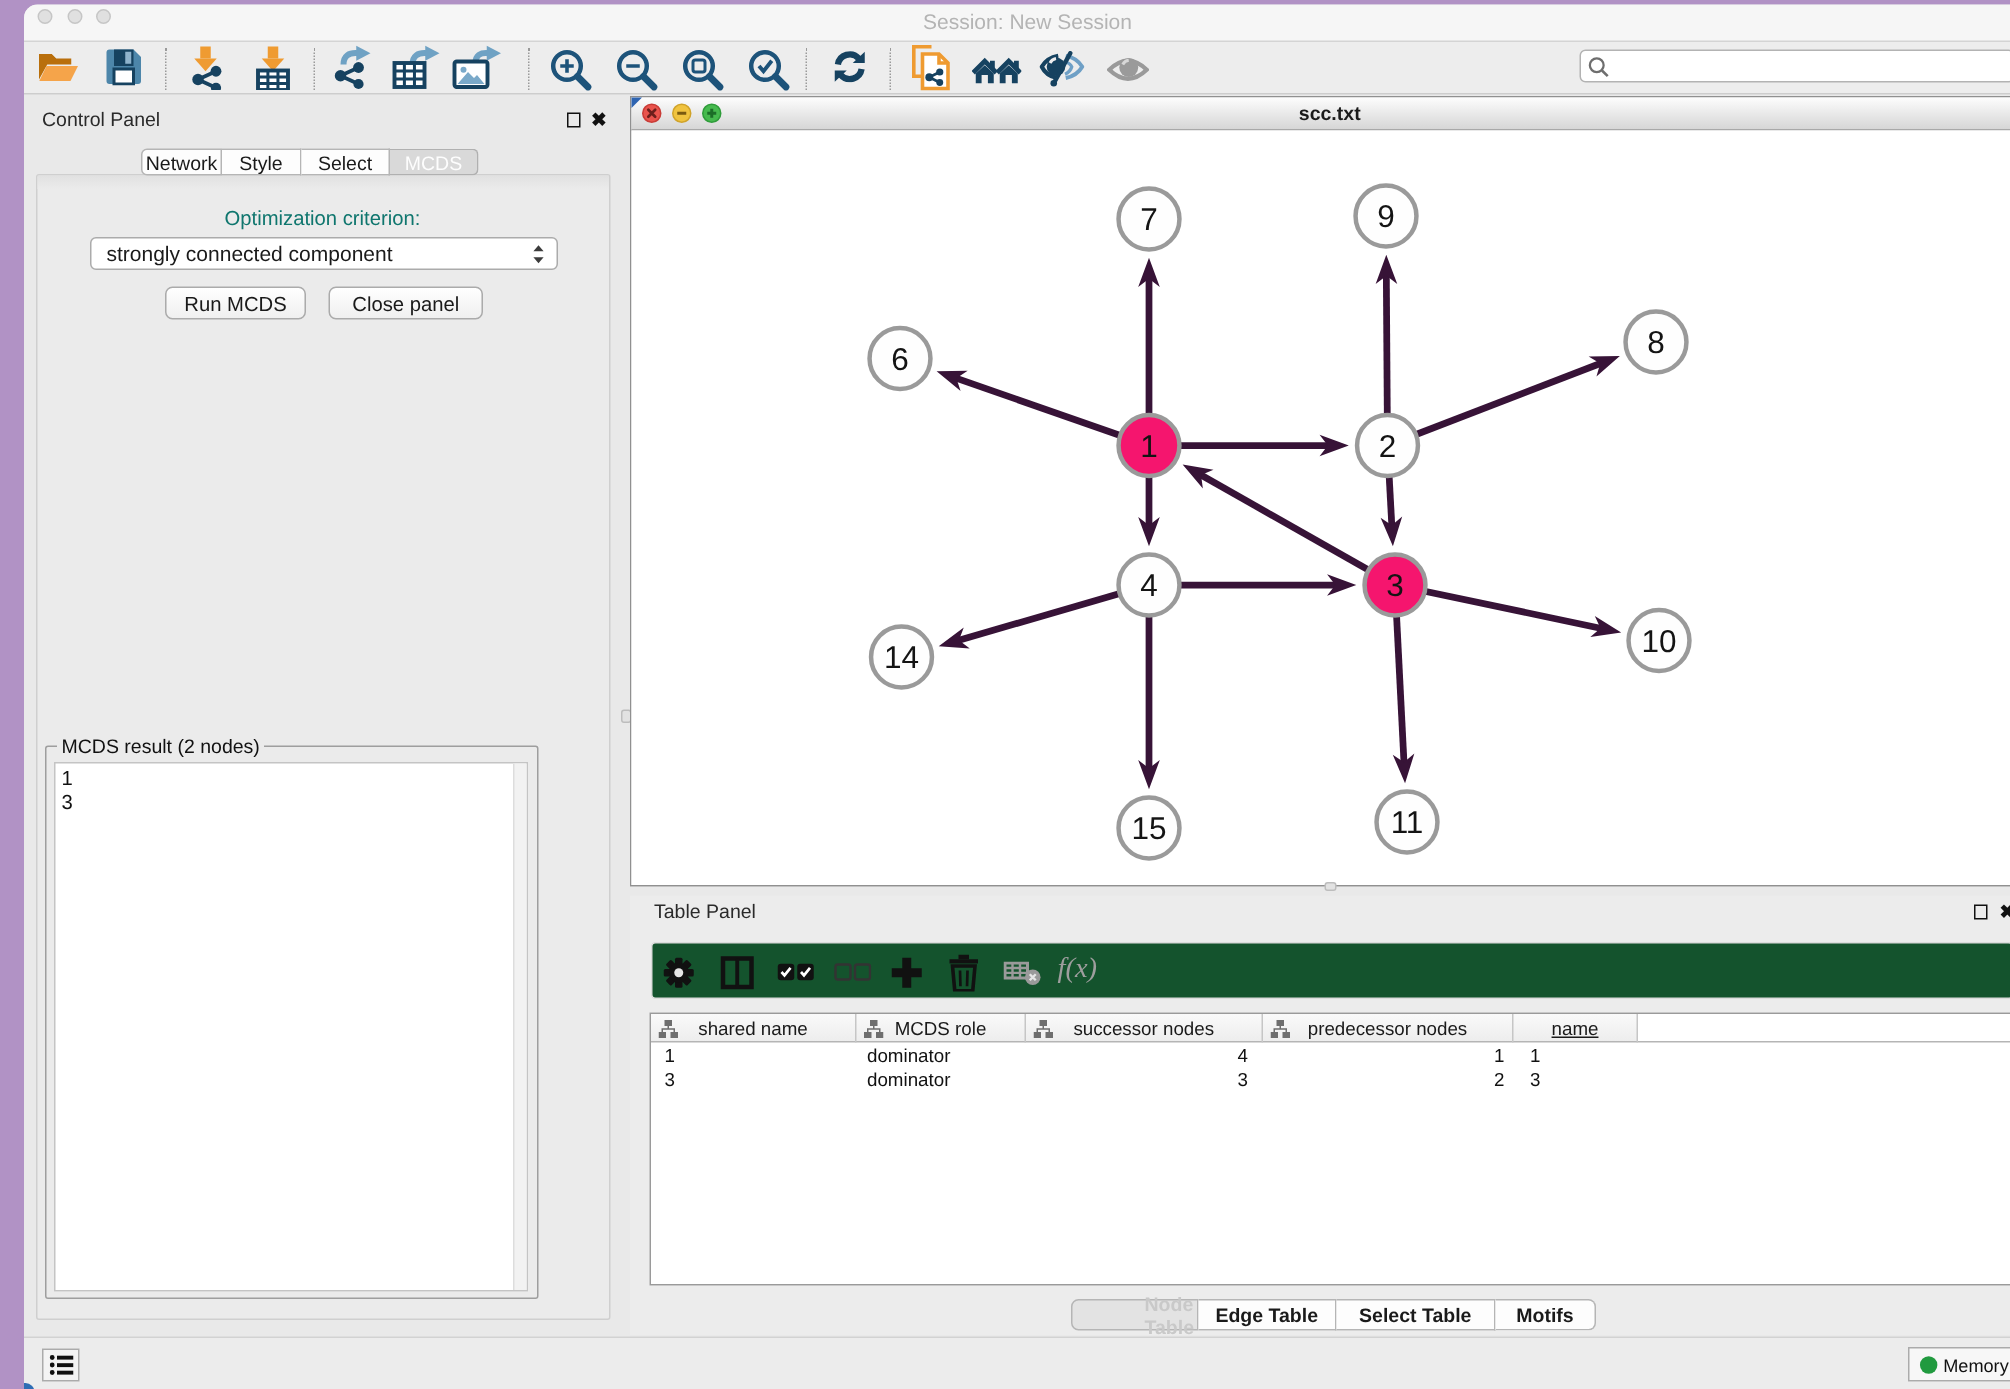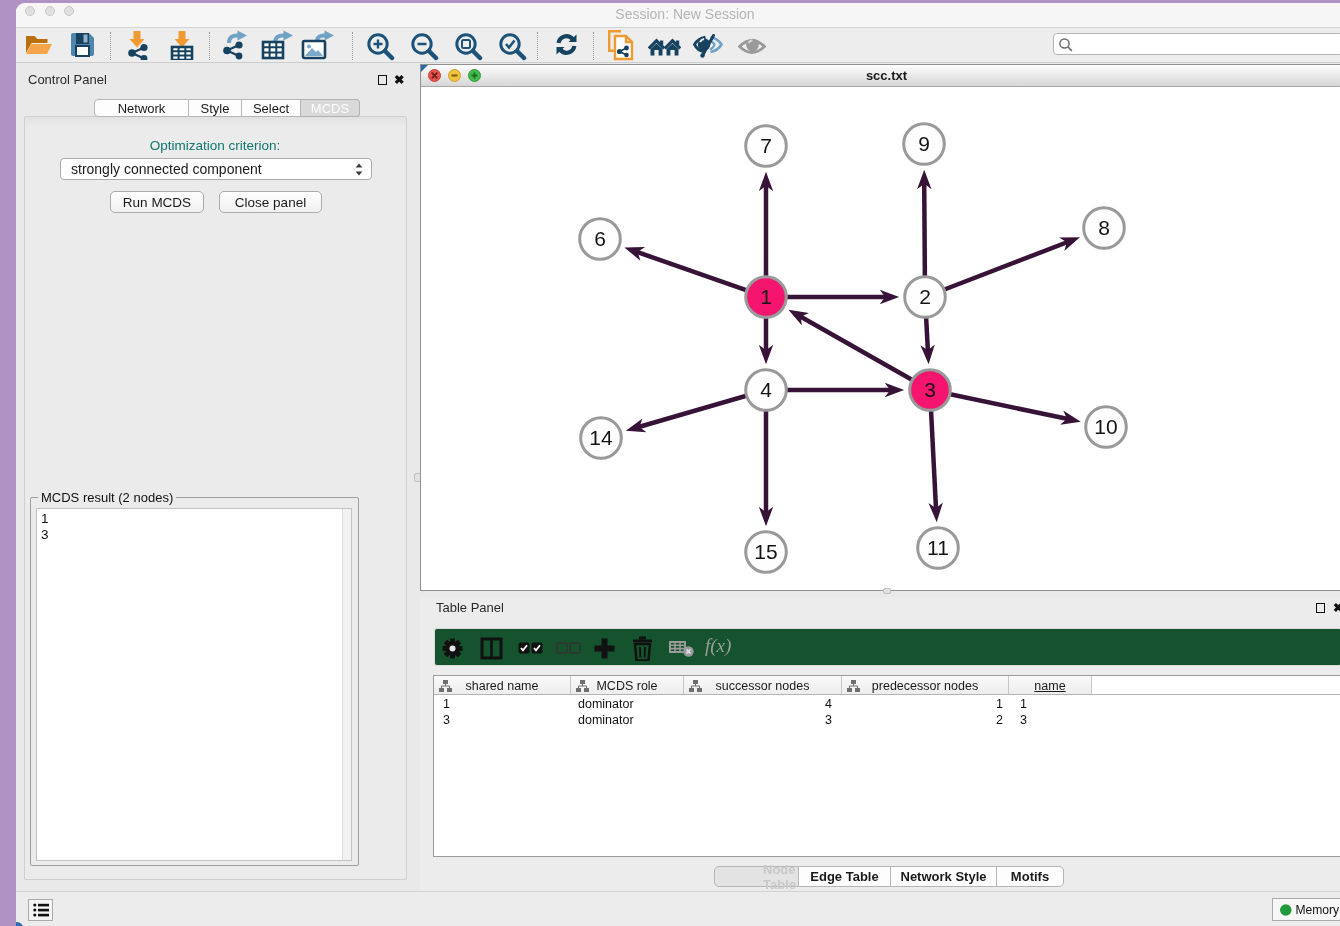--- a/index.html
+++ b/index.html
@@ -240,21 +240,21 @@
         <circle cx="7.5" cy="7.5" r="4.6" fill="none" stroke="#6e6e6e" stroke-width="1.5"></circle>
         <path d="M11,11 L14.8,14.8" stroke="#6e6e6e" stroke-width="1.7"></path>
       </svg>
     </div>
   </div>
   <div id="cpanel">
     <div class="ph">Control Panel</div>
     <div class="float-btn" style="left:361.5px; top:11px;"></div>
     <div class="close-x" style="left:378px; top:11px;">✖</div>
     <div id="cptabs">
-      <div style="width:95px;text-align:center;">Network</div>
+      <div style="width:54px;text-align:center;">Network</div>
       <div style="width:53px;">Style</div>
       <div style="width:59px;text-align:center;">Select</div>
       <div class="sel" style="width:59px;">MCDS</div>
     </div>
     <div id="cpbody"></div>
     <div id="optlabel">Optimization criterion:</div>
     <div id="optsel">strongly connected component
       <svg width="10" height="15" viewBox="0 0 10 15">
         <path d="M5,1.5 L8.4,5.5 L1.6,5.5 Z" fill="#3c3c3c"></path>
         <path d="M5,13.5 L8.4,9.5 L1.6,9.5 Z" fill="#3c3c3c"></path>
@@ -432,21 +432,21 @@
       <div class="trow" style="left:586px; top:21px;">1</div>
       <div class="trow" style="left:9px; top:37px;">3</div>
       <div class="trow" style="left:144px; top:37px;">dominator</div>
       <div class="trow" style="left:250px; top:37px; width:148px; text-align:right;">3</div>
       <div class="trow" style="left:408px; top:37px; width:161px; text-align:right;">2</div>
       <div class="trow" style="left:586px; top:37px;">3</div>
     </div>
     <div id="btabs">
       <div class="sel" style="width:85px;padding-left:48px;">Node Table</div>
       <div style="width:92px;">Edge Table</div>
-      <div style="width:106px;">Network Style</div>
+      <div style="width:106px;">Select Table</div>
       <div style="width:67px;">Motifs</div>
     </div>
   </div>
   <div id="statusbar">
     <div id="listbtn">
       <svg style="position:absolute;left:4px;top:3px;" width="16" height="14" viewBox="0 0 16 14">
         <g fill="#111">
           <circle cx="1.8" cy="2" r="1.6"></circle>
             <circle cx="1.8" cy="7" r="1.6"></circle>
             <circle cx="1.8" cy="12" r="1.6"></circle>

